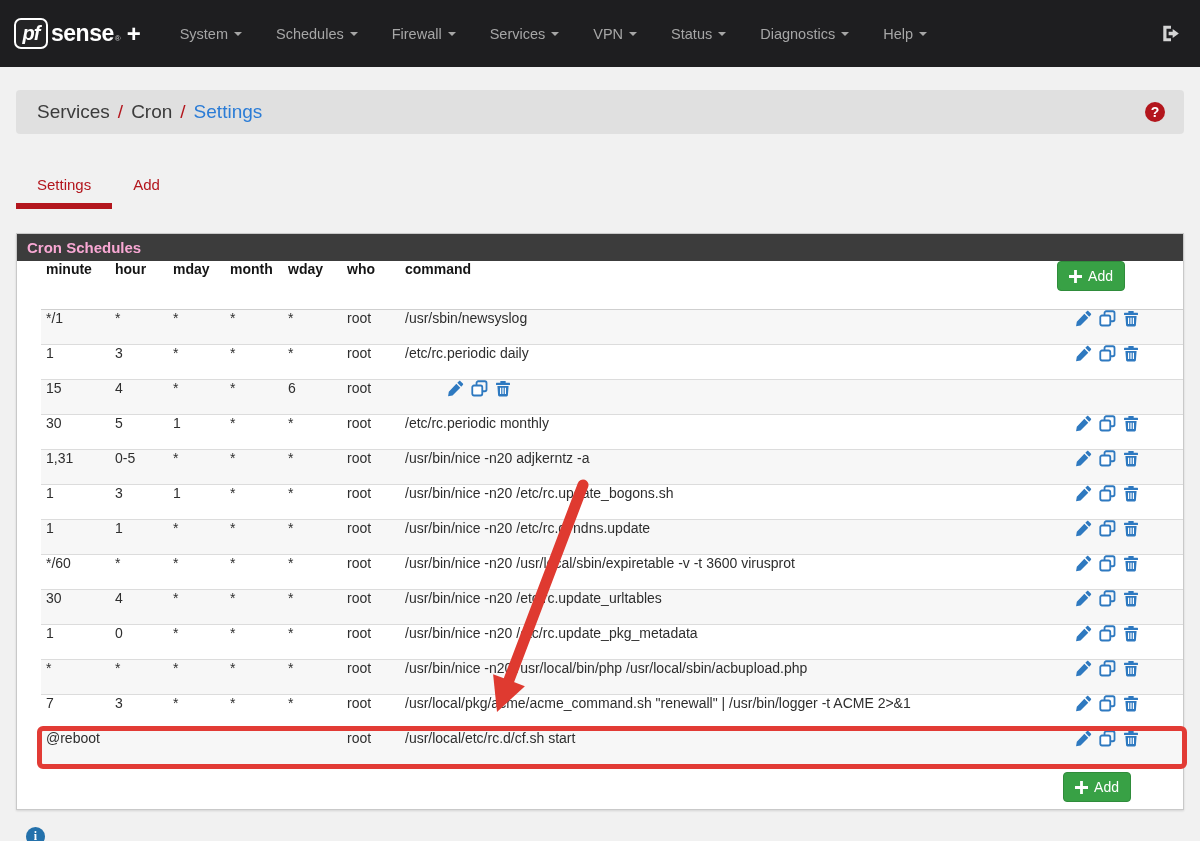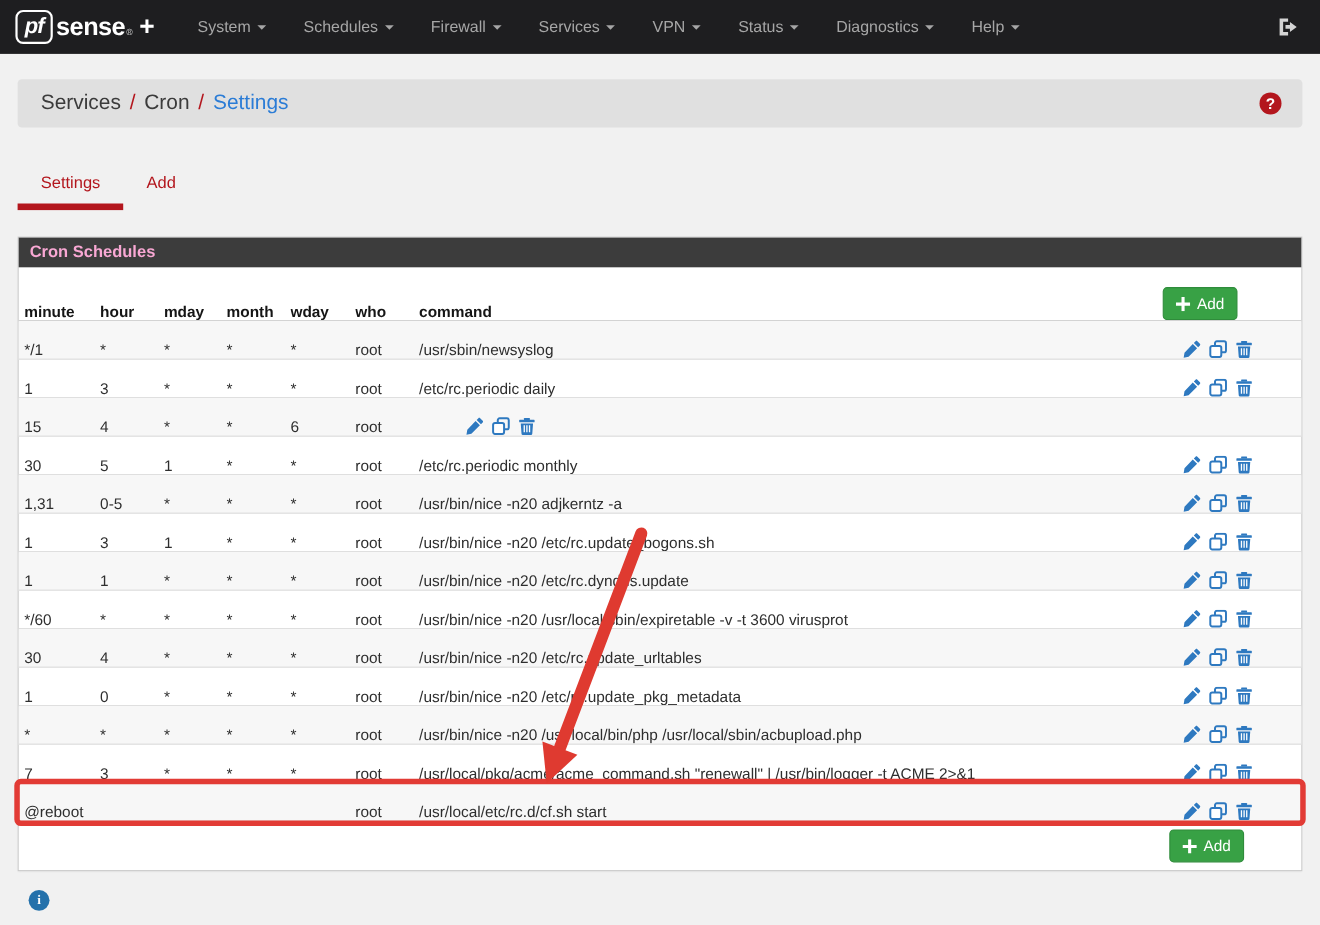--- a/index.html
+++ b/index.html
@@ -1,20 +1,20 @@
 <!DOCTYPE html>
 <html><head>
 <meta charset="utf-8">
 <style>
   * { margin:0; padding:0; box-sizing:border-box; }
   html,body { width:1200px; height:841px; overflow:hidden; }
   body { background:#f1f1f1; font-family:"Liberation Sans", sans-serif; position:relative; }
 
   
-  .navbar { height:49px; background:#1e1e20; display:flex; align-items:center; padding:0 14px; }
+  .navbar { height:67px; background:#1e1e20; display:flex; align-items:center; padding:0 14px; }
   .brand { display:flex; align-items:center; cursor:pointer; }
   .brand-box { width:34px; height:31px; background:#242426; border:2px solid #fff; border-radius:7px;
                color:#fff; font-style:italic; font-weight:bold; font-size:20px;
                display:flex; align-items:center; justify-content:center; letter-spacing:-1px; }
   .brand-sense { color:#fff; font-weight:bold; font-size:23px; margin-left:3px; letter-spacing:-.5px; }
   .brand-reg { color:#cfcfcf; font-size:8px; align-self:flex-end; margin:0 0 6px 1px; }
   .brand-plus { color:#fff; font-weight:bold; font-size:24px; margin-left:6px; }
   .nav-menu { display:flex; margin-left:22px; }
   .nav-item { color:#a6a6a6; font-size:14.5px; padding:0 17px; height:53px; display:flex;
               align-items:center; cursor:pointer; }
@@ -35,21 +35,21 @@
   
   .tabs { display:flex; margin:34px 16px 0; }
   .tab { color:#b3161d; font-size:15px; padding:8px 21px 10px; cursor:pointer; }
   .tab.active { border-bottom:6px solid #b3161d; }
 
   
   .panel { margin:24px 16px 0; background:#fff; border:1px solid #c9c9c9;
            box-shadow:0 1px 2px rgba(0,0,0,.12); }
   .panel-title { background:#3c3c3c; color:#f9a8d4; font-weight:bold; font-size:15px; padding:5px 10px; }
 
-  .trow { display:flex; align-items:flex-end; padding-left:5px; padding-right:40px; }
+  .trow { display:flex; align-items:flex-start; padding-left:5px; padding-right:40px;margin-left:24px; }
   .cell { font-size:14px; color:#2e2e2e; padding-right:4px; white-space:nowrap; overflow:hidden; }
   .c-min{width:69px;} .c-hour{width:58px;} .c-mday{width:57px;} .c-month{width:58px;}
   .c-wday{width:59px;} .c-who{width:58px;} .c-cmd{flex:1;} .c-act{width:110px; display:flex;
     justify-content:flex-end; gap:7px; align-items:center;}
 
   .thead { height:49px; border-bottom:1px solid #cfcfcf; }
   .thead .cell { font-weight:bold; color:#151515; }
   .tbody .trow { height:35px; border-bottom:1px solid #dcdcdc; }
   .tbody .trow.stripe { background:#f7f7f7; }
   .tbody .trow.highlighted { position:relative; z-index:5; outline:5px solid #e23b35;

